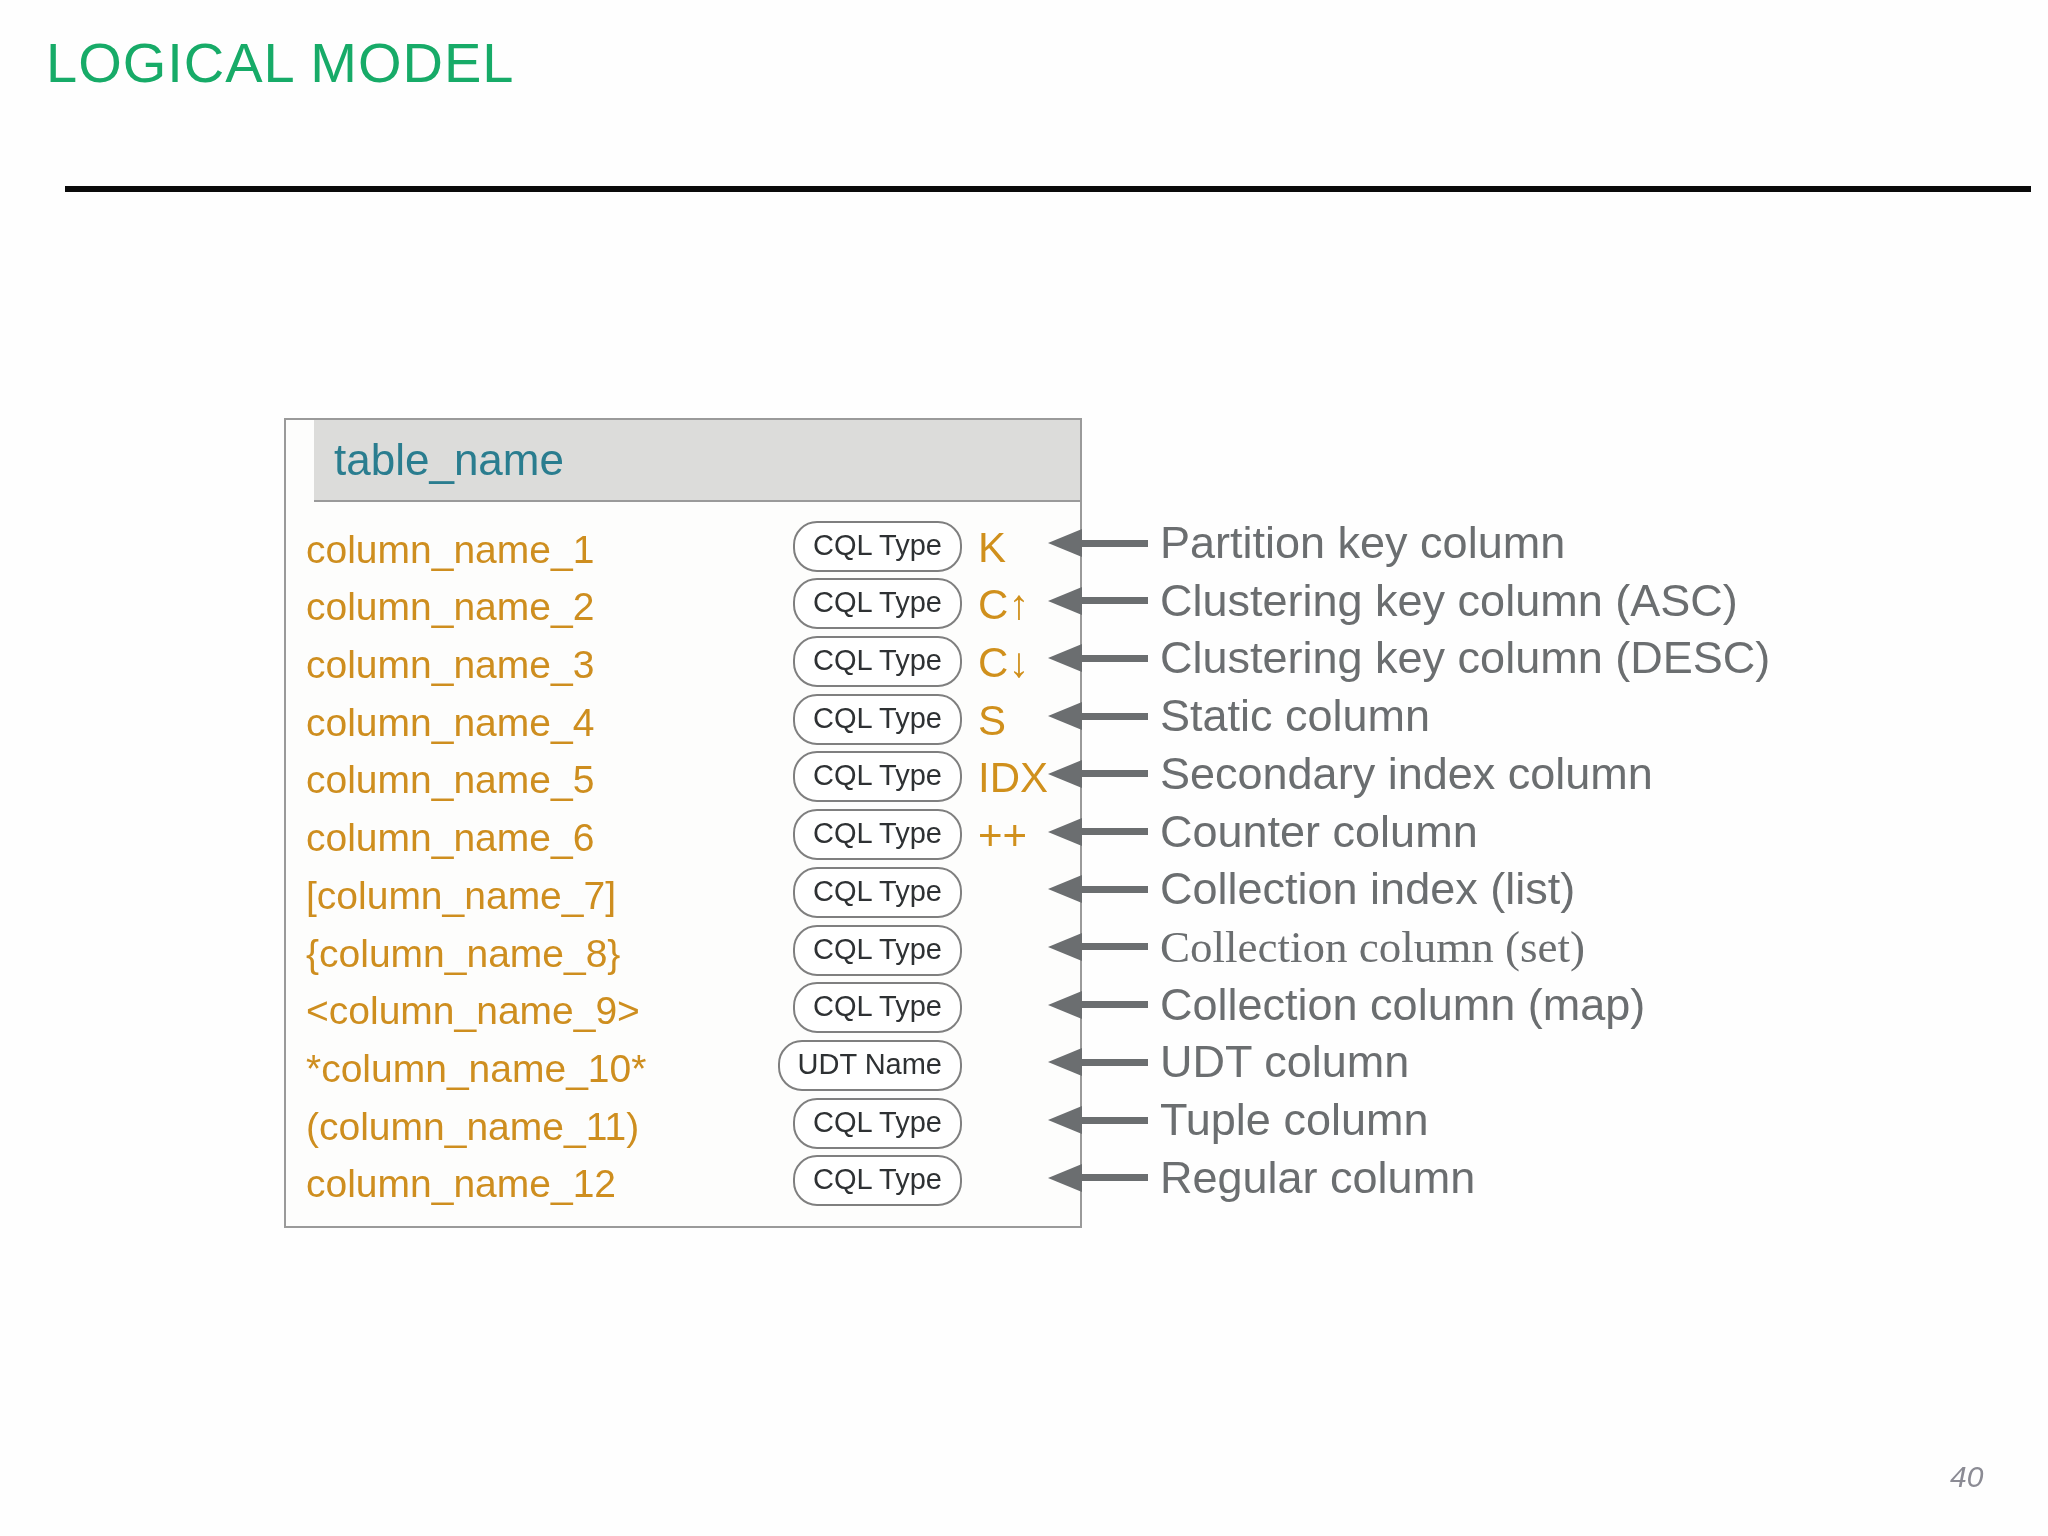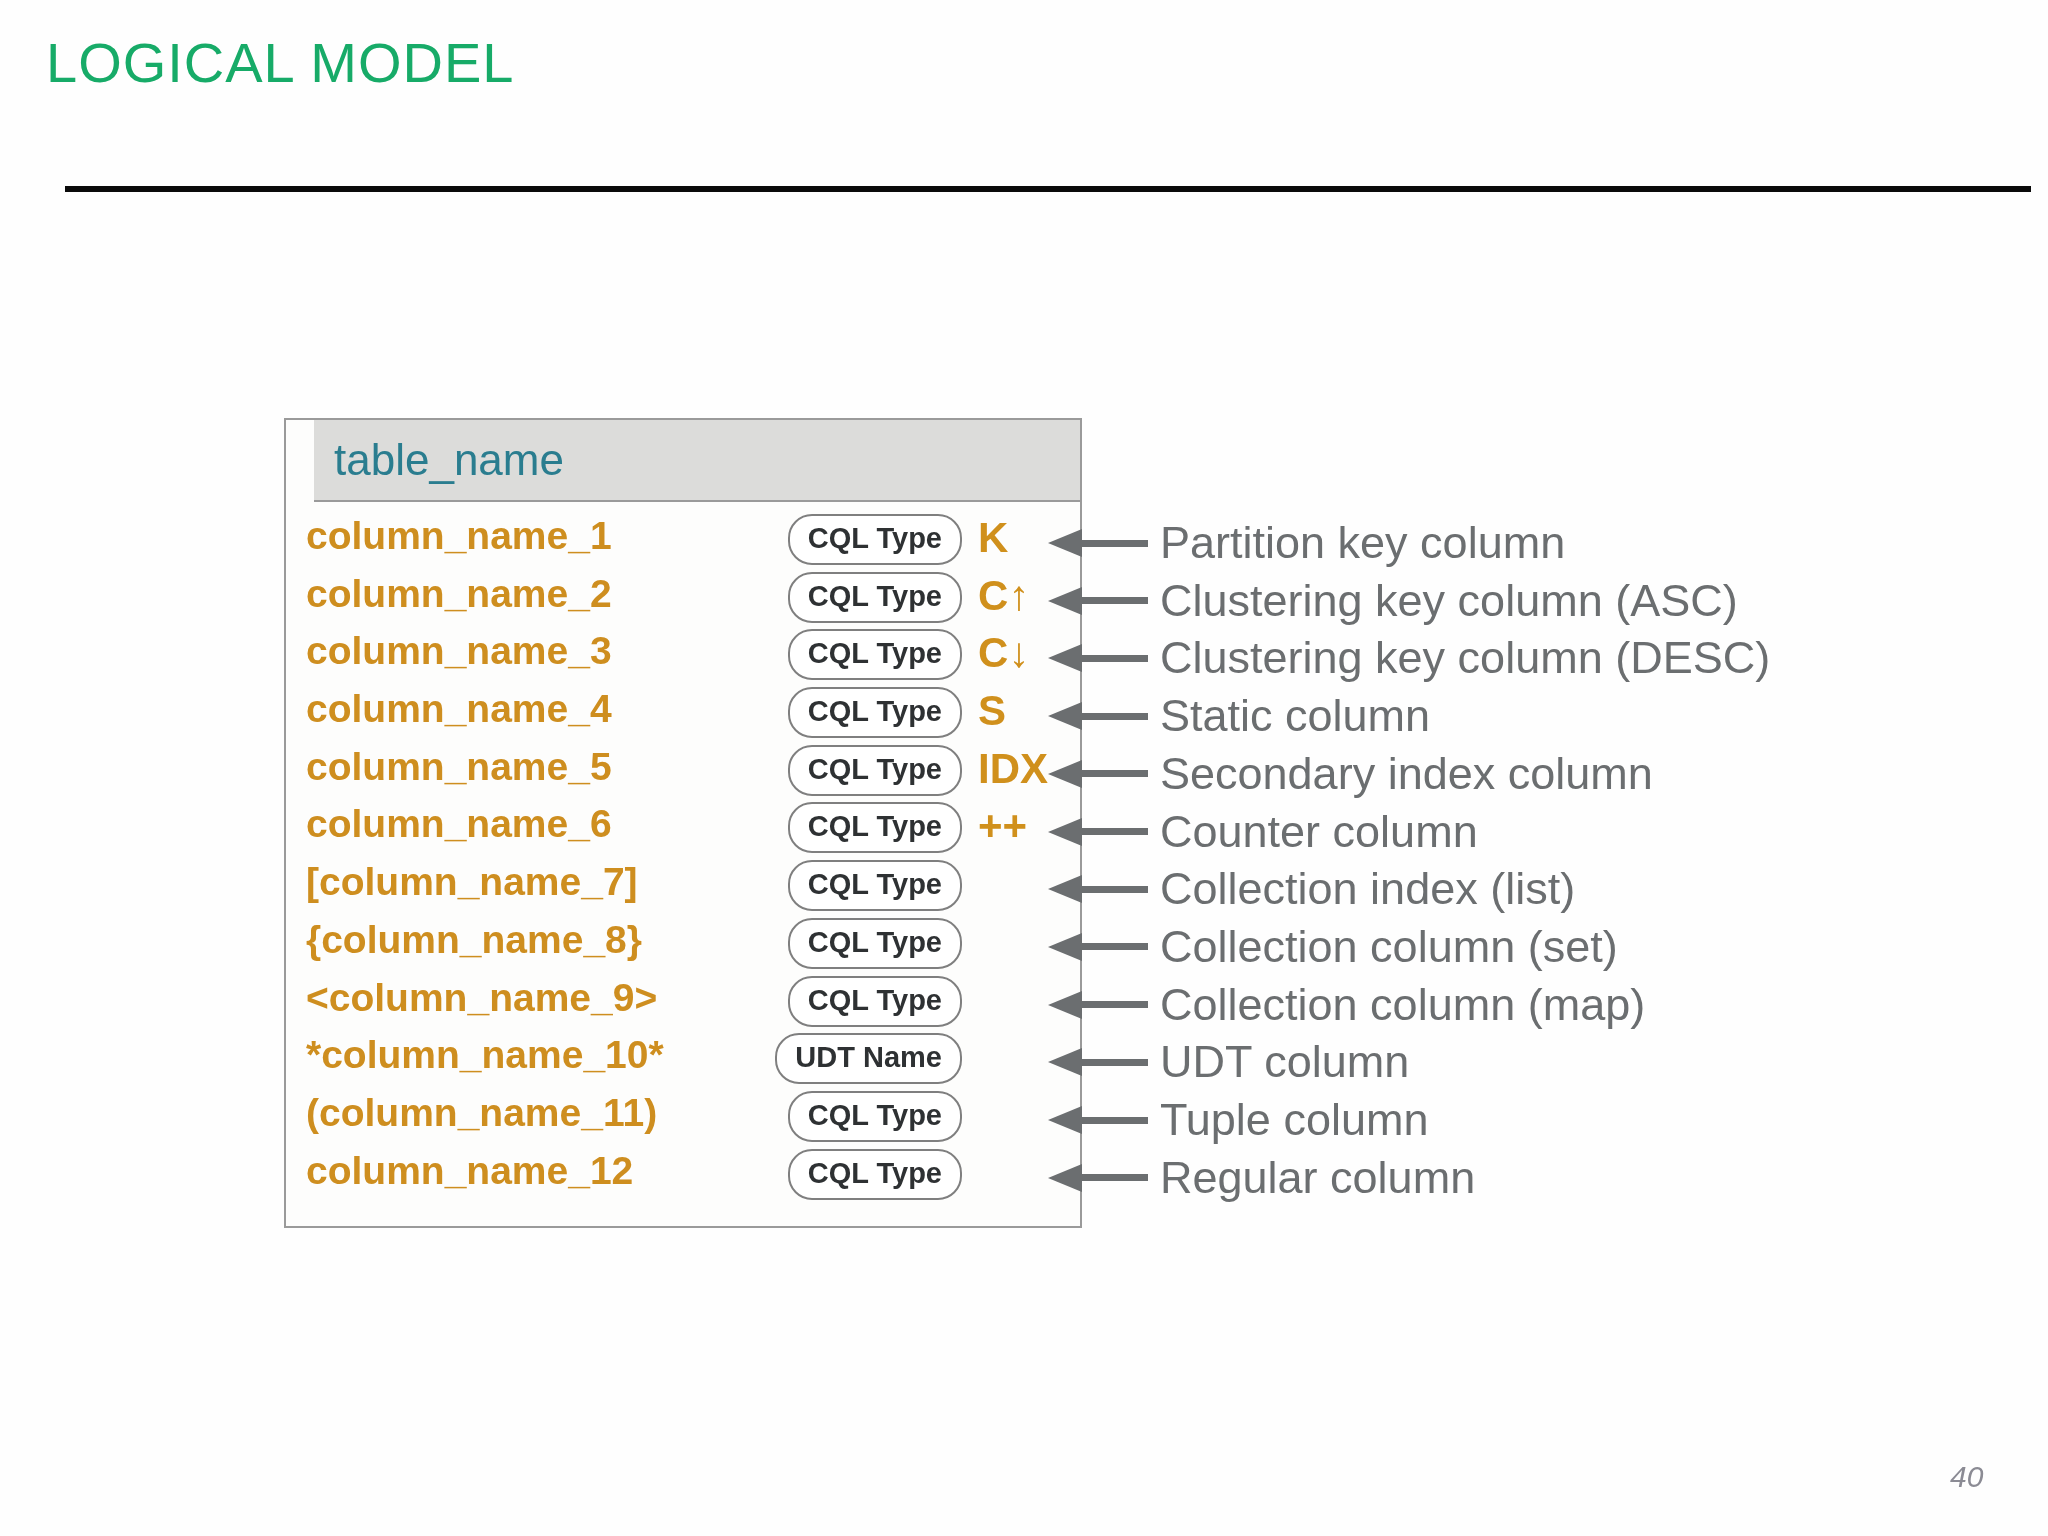--- a/index.html
+++ b/index.html
@@ -20,22 +20,22 @@
     position:absolute; left:284px; top:418px; width:798px; height:810px;
     border:2px solid #9a9a9a; background:#fdfdfc; box-sizing:border-box;
   }
   .schema-header {
     height:82px; background:#dcdcda; border-bottom:2px solid #9a9a9a;
     display:flex; align-items:center; padding-left:20px; box-sizing:border-box;margin-left:28px;
   }
   .schema-header-text { color:#2a7d8f; font-size:44px; }
   .schema-body { padding-top:12px; }
   .trow {
-    height:57.7px; display:flex; align-items:flex-start;
-    padding:0 10px 0 20px; box-sizing:border-box;font-weight:bold;
+    height:57.7px; display:flex; align-items:flex-end;
+    padding:0 10px 0 20px; box-sizing:border-box;
   }
   .cname {
     flex:1; color:#ce8e1f; font-size:39px; white-space:nowrap;
   }
   .pill-wrap { width:224px; display:flex; justify-content:flex-end; }
   .pill {
     border:2px solid #7f7f7f; border-radius:24px; background:#ffffff;
     color:#2e3133; font-size:29px; line-height:1; padding:8px 18px 10px;
     white-space:nowrap;
   }
@@ -206,21 +206,21 @@
     <span class="shaft"></span>
     <span class="alabel">Counter column</span>
   </div>
 
   <div class="annot" style="top: 860.2px;">
     <span class="arrowhead"></span>
     <span class="shaft"></span>
     <span class="alabel">Collection index (list)</span>
   </div>
 
-  <div class="annot" style="top: 917.9px;">
+  <div class="annot" style="top: 917.9px; font-family: Liberation Serif, serif;">
     <span class="arrowhead"></span>
     <span class="shaft"></span>
     <span class="alabel">Collection column (set)</span>
   </div>
 
   <div class="annot" style="top: 975.6px;">
     <span class="arrowhead"></span>
     <span class="shaft"></span>
     <span class="alabel">Collection column (map)</span>
   </div>

